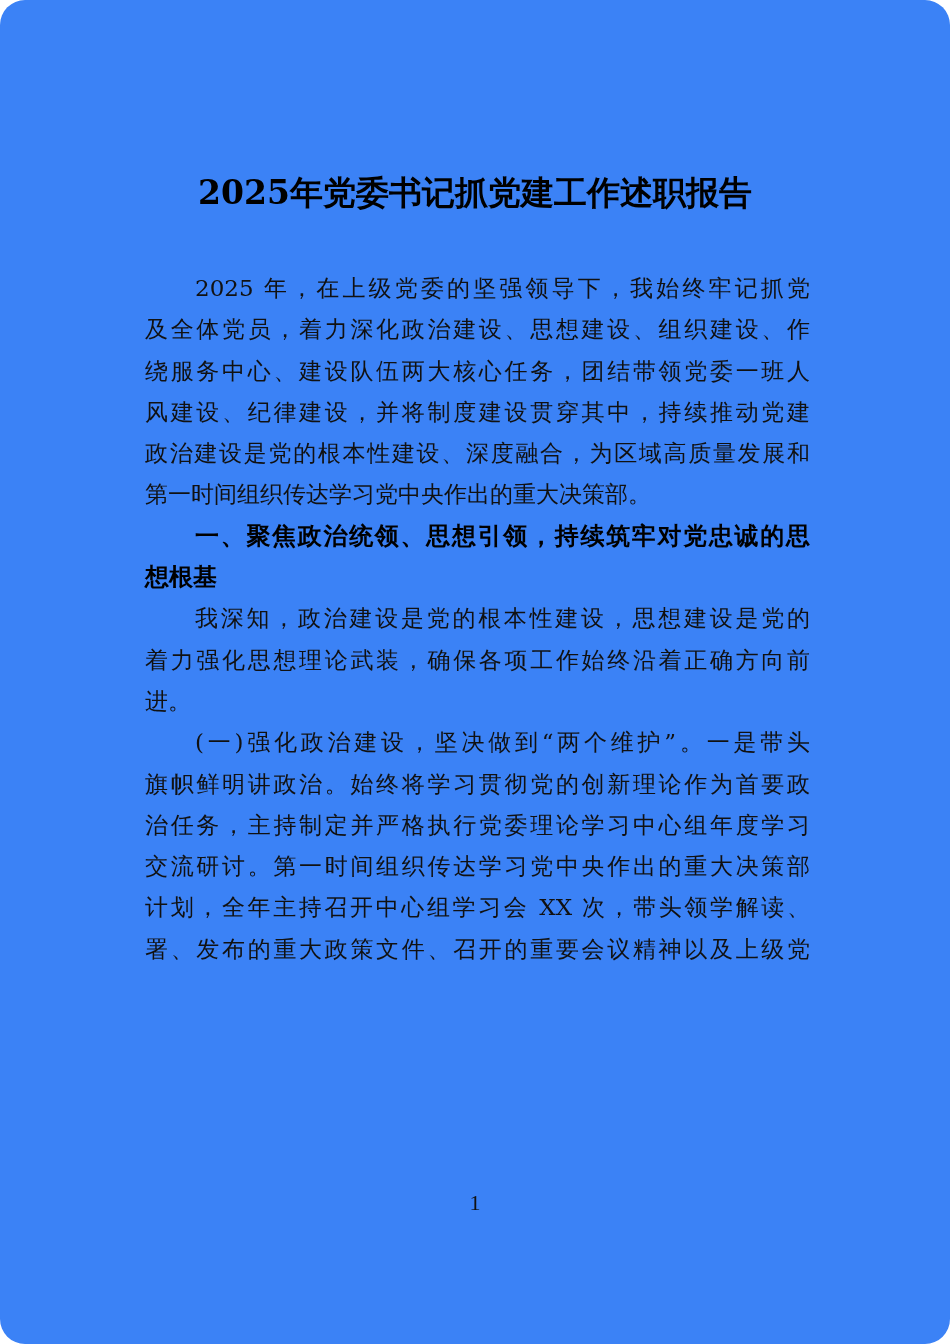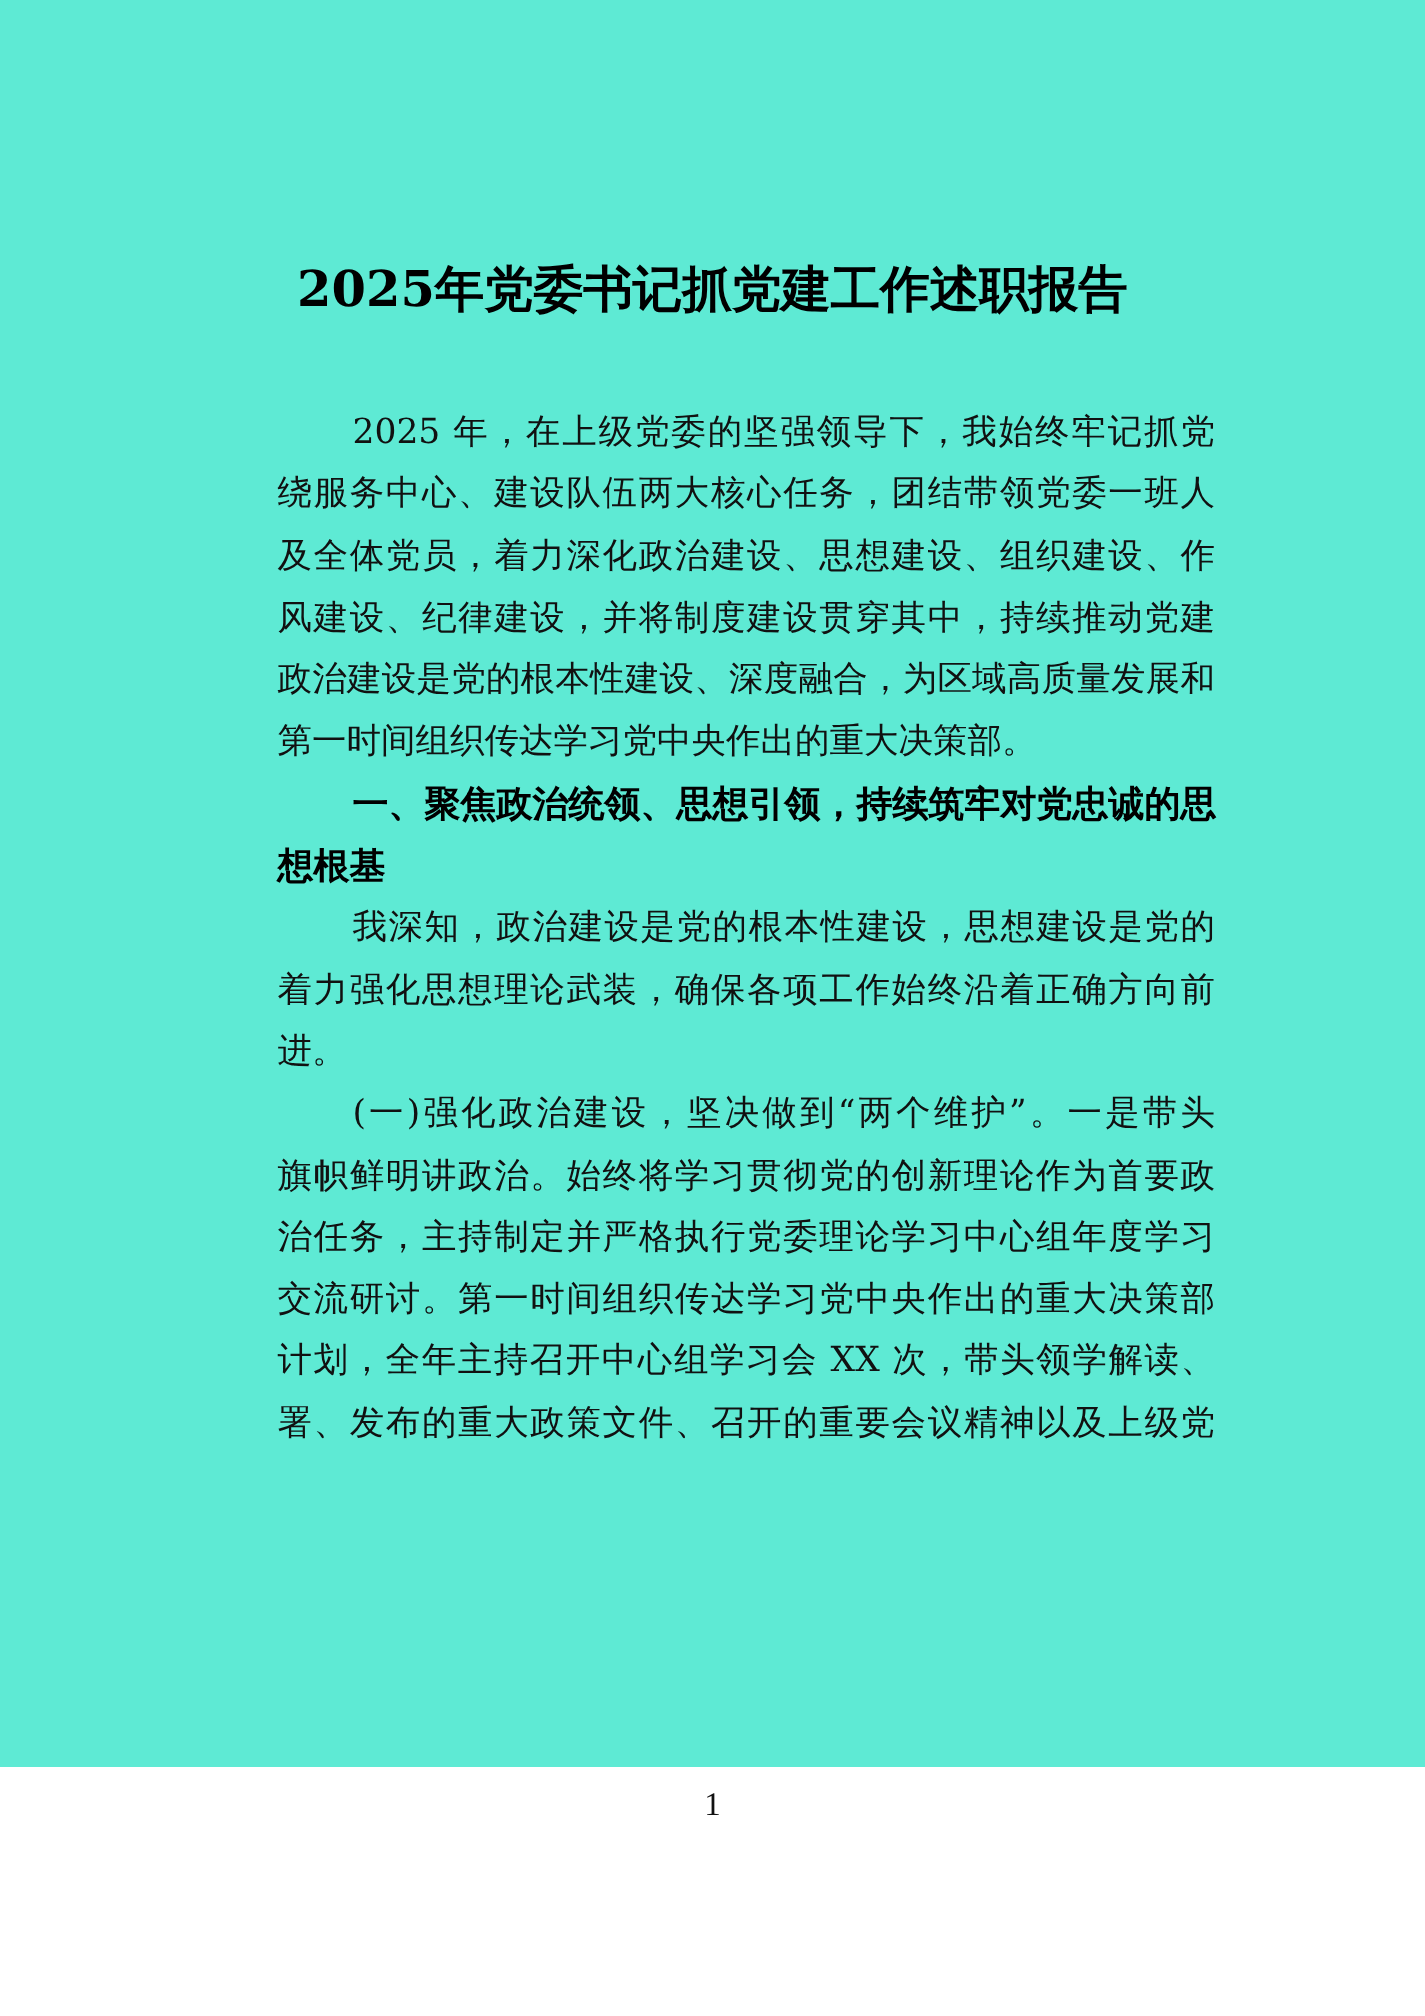--- a/index.html
+++ b/index.html
@@ -12,22 +12,23 @@
       height: 1344px;
       position: relative;
       overflow: hidden;
       color: #111111;
       font-family: "DejaVu Serif", "Liberation Serif", serif;
     }
     .page {
       position: absolute;
       left: 0; top: 0;
       width: 950px;
-      height: 1178px;
-      background: #5eead4;
+      height: 1344px;
+      background: #3b82f6;
+      border-radius: 25px;
     }
     .title {
       position: absolute;
       left: 0;
       width: 950px;
       top: 170px;
       text-align: center;
       font-family: "DejaVu Serif", "Liberation Serif", serif;
       font-weight: bold;
       font-size: 33px;
@@ -43,21 +44,20 @@
     }
     .line {
       height: 41.3px;
       line-height: 41.3px;
       font-size: 23px;
       white-space: nowrap;
       text-align: justify;
       text-align-last: justify;
       letter-spacing: 0px;
       color: #111111;
-      margin-left: 40px;
     }
     .line.last {
       text-align-last: left;
     }
     .line.indent {
       padding-left: 50px;
     }
     .line.heading {
       font-family: "DejaVu Sans", "Liberation Sans", sans-serif;
       font-weight: bold;
@@ -79,22 +79,22 @@
 </head>
 <body>
 
 <div class="page">
   <div class="title">2025年党委书记抓党建工作述职报告</div>
 
   <div class="body">
 
     <div class="paragraph">
       <div class="line indent">2025 年，在上级党委的坚强领导下，我始终牢记抓党</div>
+      <div class="line">及全体党员，着力深化政治建设、思想建设、组织建设、作</div>
       <div class="line">绕服务中心、建设队伍两大核心任务，团结带领党委一班人</div>
-      <div class="line">及全体党员，着力深化政治建设、思想建设、组织建设、作</div>
       <div class="line">风建设、纪律建设，并将制度建设贯穿其中，持续推动党建</div>
       <div class="line">政治建设是党的根本性建设、深度融合，为区域高质量发展和</div>
       <div class="line last">第一时间组织传达学习党中央作出的重大决策部。</div>
     </div>
 
     <div class="paragraph">
       <div class="line heading indent">一、聚焦政治统领、思想引领，持续筑牢对党忠诚的思</div>
       <div class="line heading last">想根基</div>
     </div>
 

